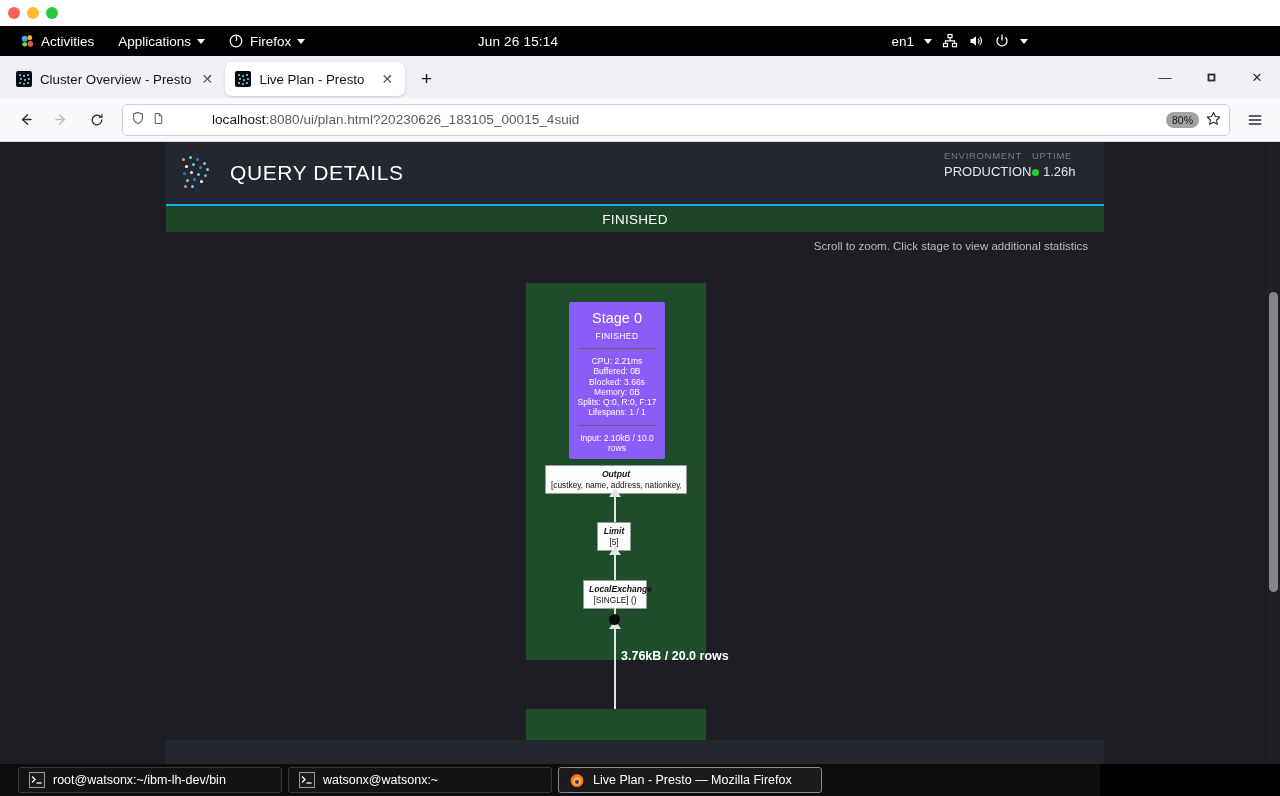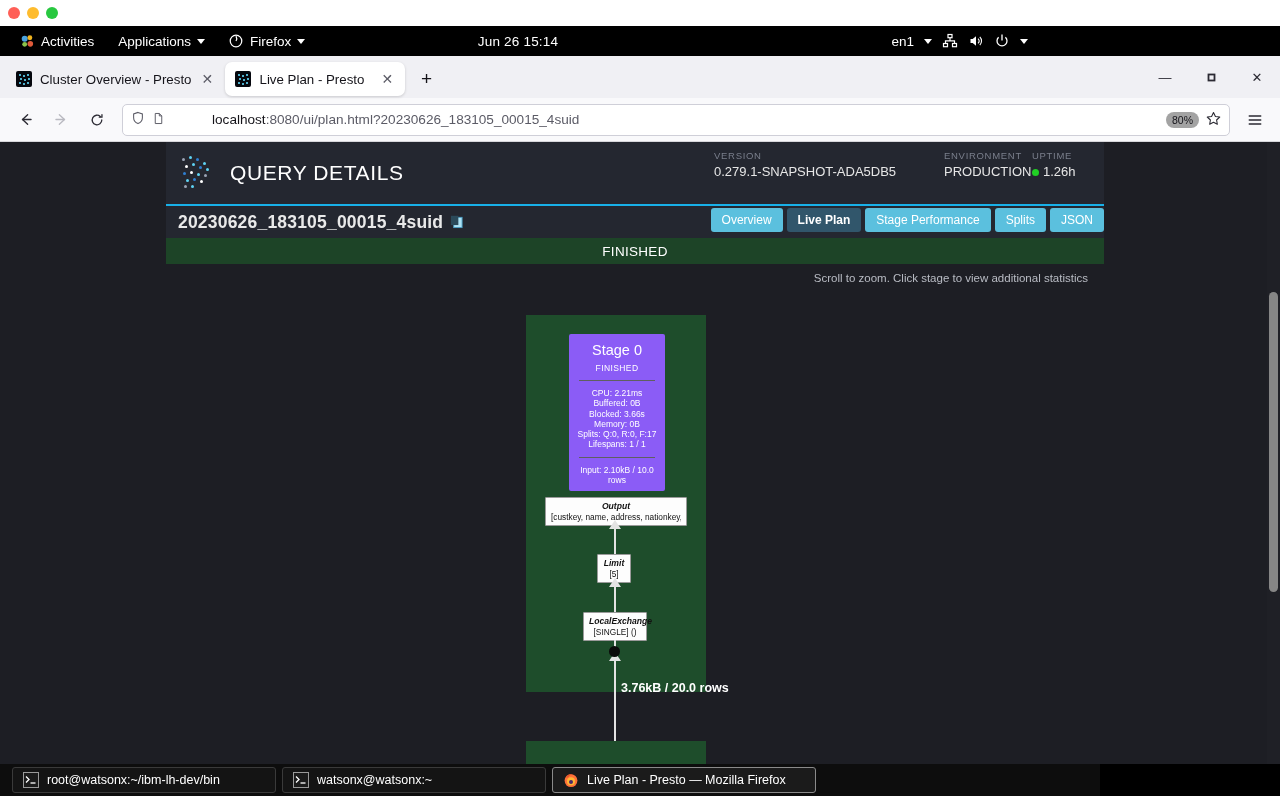--- a/index.html
+++ b/index.html
@@ -164,21 +164,21 @@
   .enddot { position: absolute; width: 11px; height: 11px; border-radius: 50%; background: #0b0b0b; }
   .edge-label { position: absolute; color: #ffffff; font-size: 12.5px; font-weight: bold; white-space: nowrap; }
 
   .pg-scroll { position: absolute; right: 0; top: 0; width: 13px; height: 622px; background: #1f2026; }
   .pg-thumb { position: absolute; right: 2px; top: 150px; width: 9px; height: 300px;
               background: #868686; border-radius: 5px; }
 
   
   .taskbar {
     position: absolute; left: 0; top: 764px; width: 1100px; height: 32px;
-    background: #0d0d0d; display: flex; align-items: center; gap: 6px; padding: 0 12px;
+    background: #0d0d0d; display: flex; align-items: center; gap: 6px; padding: 0 18px;
   }
   .task {
     display: flex; align-items: center; gap: 8px; height: 26px;
     padding: 0 10px; border: 1px solid #3a3a3a; border-radius: 3px;
     background: #141414; color: #ffffff; font-size: 12.5px; white-space: nowrap;
   }
   .task.active { border-color: #8a8a8a; background: #1b1b1b; }
   .task-ico { width: 16px; height: 16px; flex: 0 0 16px; }
   .w264 { width: 264px; } .w264b { width: 264px; }
 </style>
@@ -362,53 +362,33 @@
             <i style="left:26px;top:20px;background:#9aa3b4"></i>
           <i style="left:8px;top:25px;background:#5fd3f3"></i>
             <i style="left:15px;top:24px;background:#2f7fd1"></i>
           <i style="left:22px;top:26px;background:#ffffff"></i>
           <i style="left:6px;top:31px;background:#9aa3b4"></i>
             <i style="left:13px;top:31px;background:#5fd3f3"></i>
         </span>
         <span class="brand">QUERY DETAILS</span>
 
         <div class="meta">
-          <div class="meta-col" style="width:230px">
-            <div class="meta-k">VERSION</div>
-            <div class="meta-v">0.279.1-SNAPSHOT-ADA5DB5</div>
-          </div>
           <div class="meta-col" style="width:88px">
             <div class="meta-k">ENVIRONMENT</div>
             <div class="meta-v">PRODUCTION</div>
           </div>
           <div class="meta-col" style="width:72px">
             <div class="meta-k">UPTIME</div>
             <div class="meta-v">
               <span class="dot-green"></span><span>1.26h</span>
             </div>
           </div>
         </div>
       </div>
 
-      <div class="qrow">
-        <span class="qid">20230626_183105_00015_4suid</span>
-        <span class="copy-ico">
-          <svg viewBox="0 0 14 15" width="13" height="14">
-            <rect x="4" y="2.5" width="9" height="11" fill="#aee3f5" stroke="#4a9ec4" stroke-width="1"></rect>
-            <rect x="1" y="0.8" width="8" height="10" fill="#2b4a5a"></rect>
-          </svg>
-        </span>
-        <div class="tabs">
-          <span class="ptab">Overview</span>
-          <span class="ptab active">Live Plan</span>
-          <span class="ptab">Stage Performance</span>
-          <span class="ptab">Splits</span>
-          <span class="ptab">JSON</span>
-        </div>
-      </div>
 
       <div class="status-bar">FINISHED</div>
 
       <div class="canvas">
         <div class="hint">Scroll to zoom. Click stage to view additional statistics</div>
 
         <div class="stage-box" style="left:360px; top:51px; width:180px; height:377px;"></div>
 
         <div class="stage-card" style="left:403px; top:70px; width:96px;">
           <div class="stage-title">Stage 0</div>

